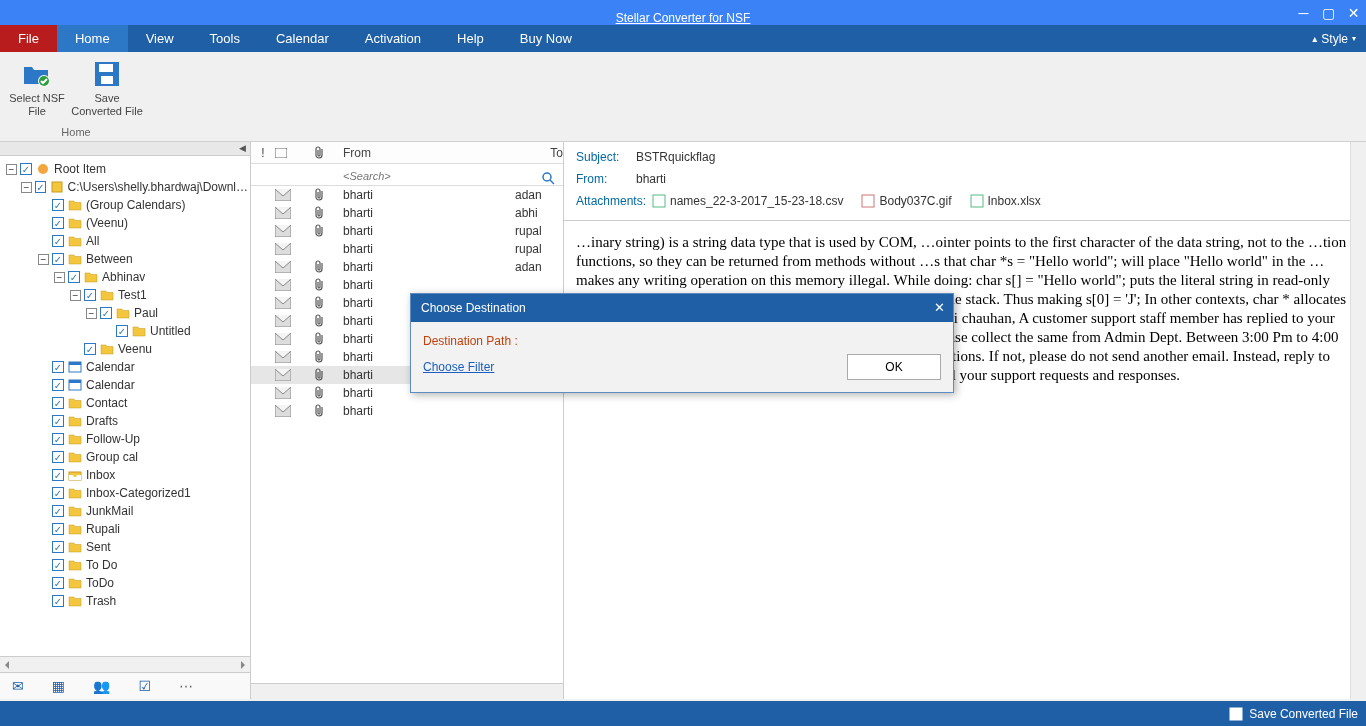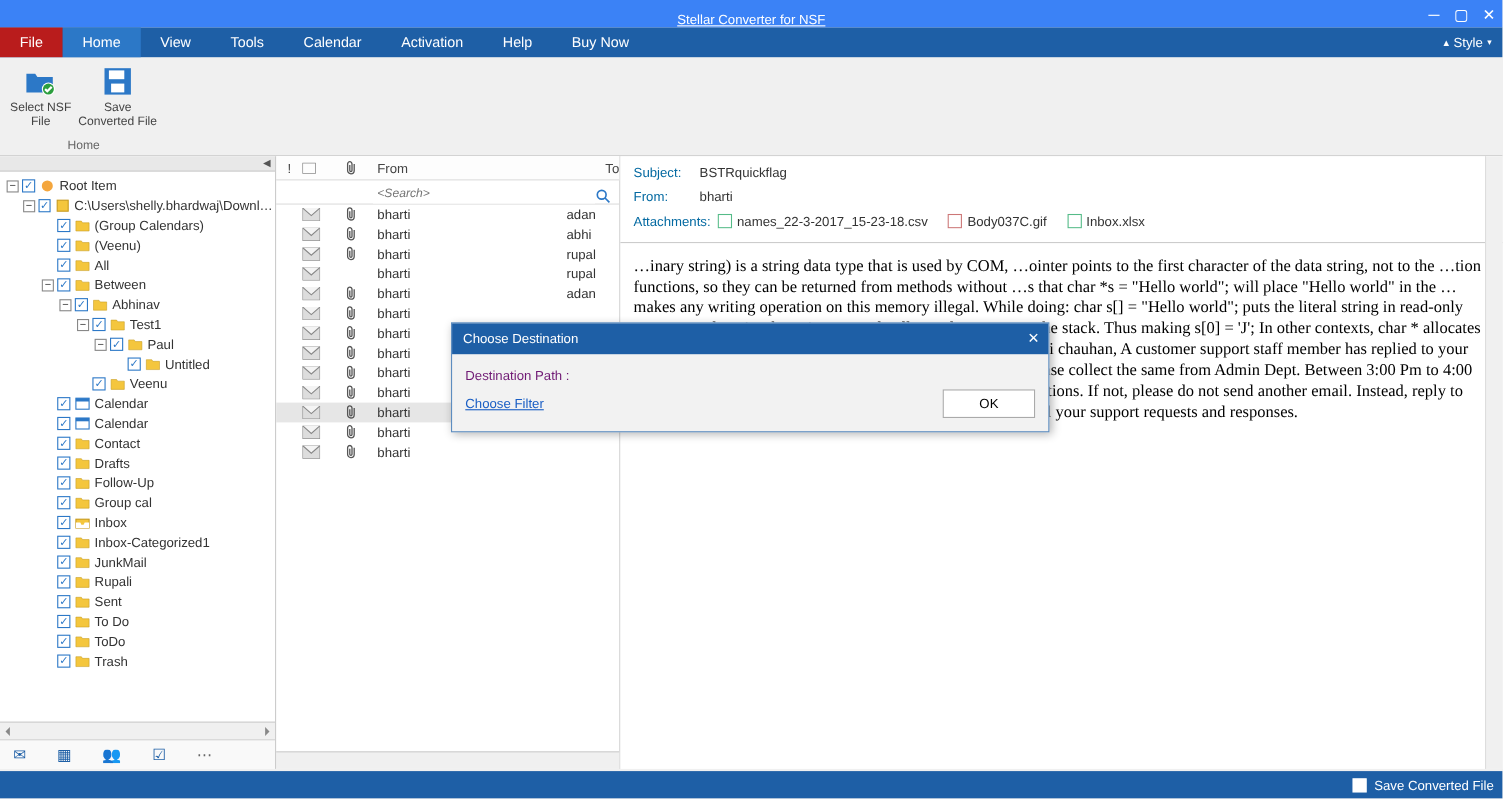--- a/index.html
+++ b/index.html
@@ -85,26 +85,26 @@
 
 .statusbar { position: absolute; bottom: 0; left: 0; right: 0; height: 25px; background: #1e5fa6; display: flex; align-items: center; justify-content: flex-end; color: #fff; padding-right: 8px; font-size: 12px; }
 .status-item { display: flex; align-items: center; cursor: pointer; }
 .status-icon { margin-right: 6px; }
 
 
 .dialog { position: absolute; left: 410px; top: 293px; width: 544px; background: #f2f2f2; border: 1px solid #5d8dc0; box-shadow: 2px 2px 8px rgba(0,0,0,0.3); }
 .dialog-title { background: #1e5fa6; color: #fff; height: 28px; display: flex; align-items: center; padding-left: 10px; font-size: 12px; position: relative; }
 .dialog-close { position: absolute; right: 8px; top: 6px; color: #fff; cursor: pointer; font-size: 13px; }
 .dialog-body { padding: 12px; }
-.dlg-label { font-size: 12px; color: #701a75; margin-bottom: 6px; }
+.dlg-label { font-size: 12px; color: #c2410c; margin-bottom: 6px; }
 .dlg-input-row { display: flex; gap: 10px; margin-bottom: 10px; }
 .dlg-input { flex: 1; height: 26px; border: 1px solid #bbb; background: #fff; padding: 0 8px; font-size: 12px; color: #444; }
 .dlg-btn { width: 94px; height: 26px; border: 1px solid #aaa; background: #e6e6e6; font-size: 12px; color: #333; cursor: pointer; }
 .dlg-link { color: #1a5ec4; text-decoration: underline; font-size: 12px; cursor: pointer; }
-.dlg-ok { width: 84px; height: 26px; border: 1px solid #aaa; background: #fff; font-size: 12px; cursor: pointer; }
+.dlg-ok { width: 94px; height: 26px; border: 1px solid #aaa; background: #fff; font-size: 12px; cursor: pointer; }
 
 svg { display: block; }
 </style>
 </head>
 <body>
 
 <div class="titlebar">
   <span>Stellar Converter for NSF</span>
   <div class="title-controls">
     <div class="title-btn">─</div>

